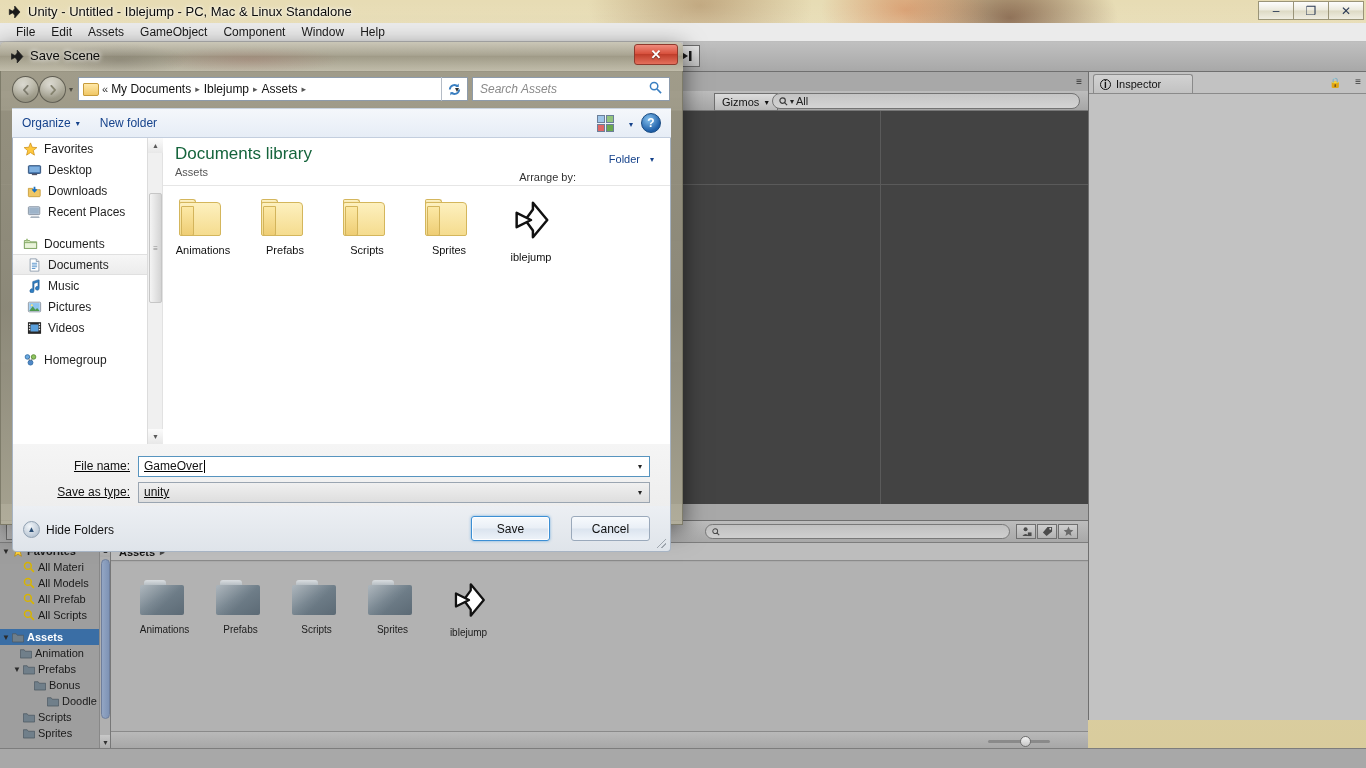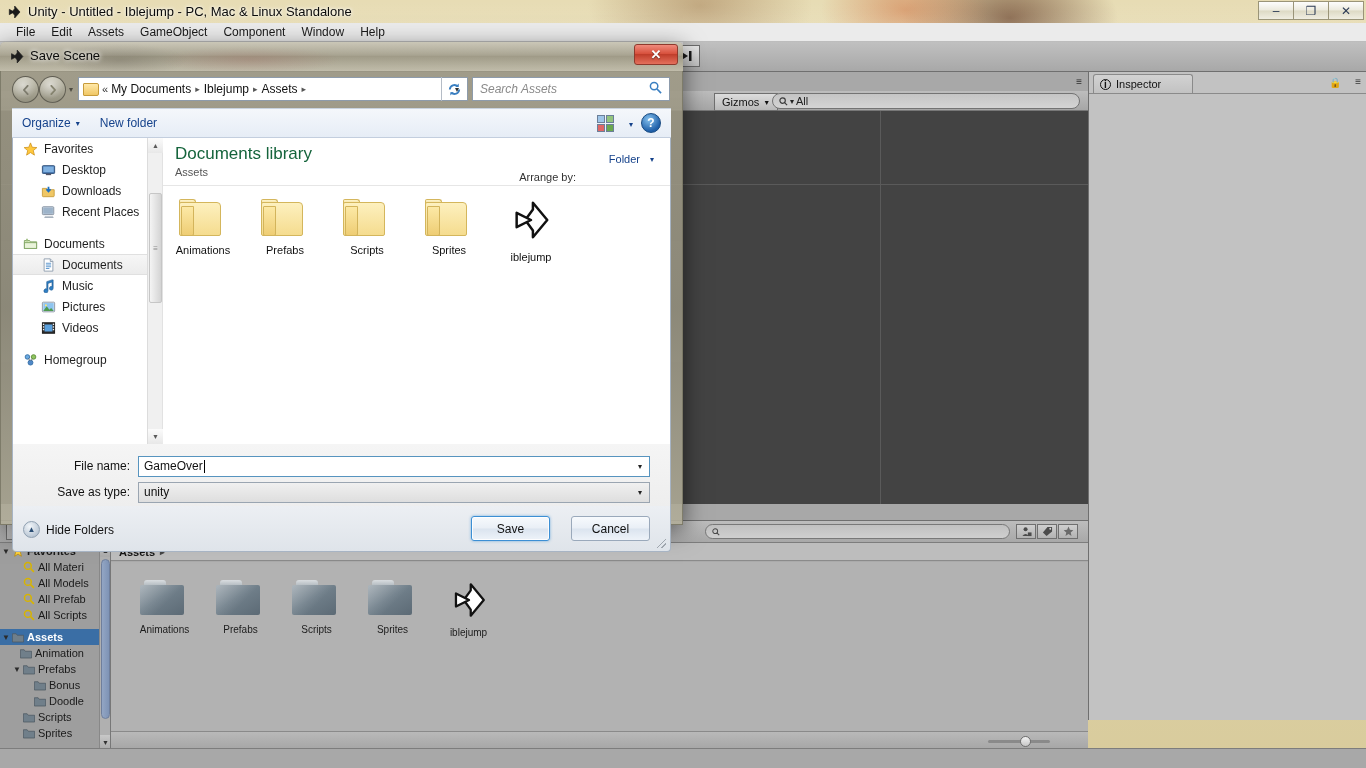--- a/index.html
+++ b/index.html
@@ -360,21 +360,21 @@
     display:flex;
   }
   .navpane {
     width:150px; height:100%; background:#fff; position:relative;
     border-right:1px solid #e2e2e2;
   }
   .nav-row {
     height:21px; display:flex; align-items:center; font-size:12px; color:#1f1f1f;
     padding-left:10px; gap:6px; cursor:default;
   }
-  .nav-row.child { padding-left:28px; }
+  .nav-row.child { padding-left:14px; }
   .nav-row.group { padding-left:10px; font-weight:normal; }
   .nav-row.selected {
     background:linear-gradient(180deg,#f6f6f6,#ececec);
     border-top:1px solid #e0e0e0; border-bottom:1px solid #e0e0e0;
   }
   .nav-spacer { height:11px; }
   .navpane-scroll {
     position:absolute; right:0; top:0; width:15px; height:100%;
     background:#f0f0f0; border-left:1px solid #dcdcdc;
   }
@@ -460,21 +460,21 @@
     position:absolute; left:0; top:5px; width:44px; height:30px;
     background:linear-gradient(135deg, rgba(255,255,255,0.28) 0%, rgba(255,255,255,0.06) 45%, rgba(255,255,255,0) 60%);
     border-radius:2px;
   }
 
   .dlg-form {
     position:absolute; left:12px; top:402px; width:659px; height:62px;
     background: linear-gradient(180deg,#f5f5f5 0%, #eeeeee 100%);
     border-left:1px solid #a7b4c4; border-right:1px solid #a7b4c4;
   }
-  .form-row { position:absolute; left:0; width:659px; height:30px; display:flex; align-items:center; }
+  .form-row { position:absolute; left:0; width:659px; height:30px; display:flex; align-items:center;text-decoration:underline; }
   .form-row.r1 { top:7px; }
   .form-row.r2 { top:33px; }
   .form-label { width:125px; text-align:right; font-size:12px; color:#111; padding-right:8px; }
   .form-input {
     width:512px; height:21px; border:1px solid #5794bf;
     background:#fff; position:relative; display:flex; align-items:center;
     padding-left:5px; font-size:12px; color:#111;
   }
   .form-input.combo {
     border:1px solid #9aa5b1;
@@ -729,21 +729,21 @@
           </div>
           <div class="tree-row" style="padding-left: 24px;">
             <span class="tree-arrow"></span>
             <span class="tree-icon">
               <svg width="12" height="11" viewBox="0 0 16 14">
                 <path d="M0.5 2 h5 l1.5 2 h8.5 v9 h-15 z" fill="#707f8a" stroke="#4c5861"></path>
               </svg>
             </span>
             <span>Bonus</span>
           </div>
-          <div class="tree-row" style="padding-left: 24px;">
+          <div class="tree-row" style="padding-left: 24px; justify-content: center;">
             <span class="tree-arrow"></span>
             <span class="tree-icon">
               <svg width="12" height="11" viewBox="0 0 16 14">
                 <path d="M0.5 2 h5 l1.5 2 h8.5 v9 h-15 z" fill="#707f8a" stroke="#4c5861"></path>
               </svg>
             </span>
             <span>Doodle</span>
           </div>
           <div class="tree-row" style="padding-left: 13px;">
             <span class="tree-arrow"></span>

